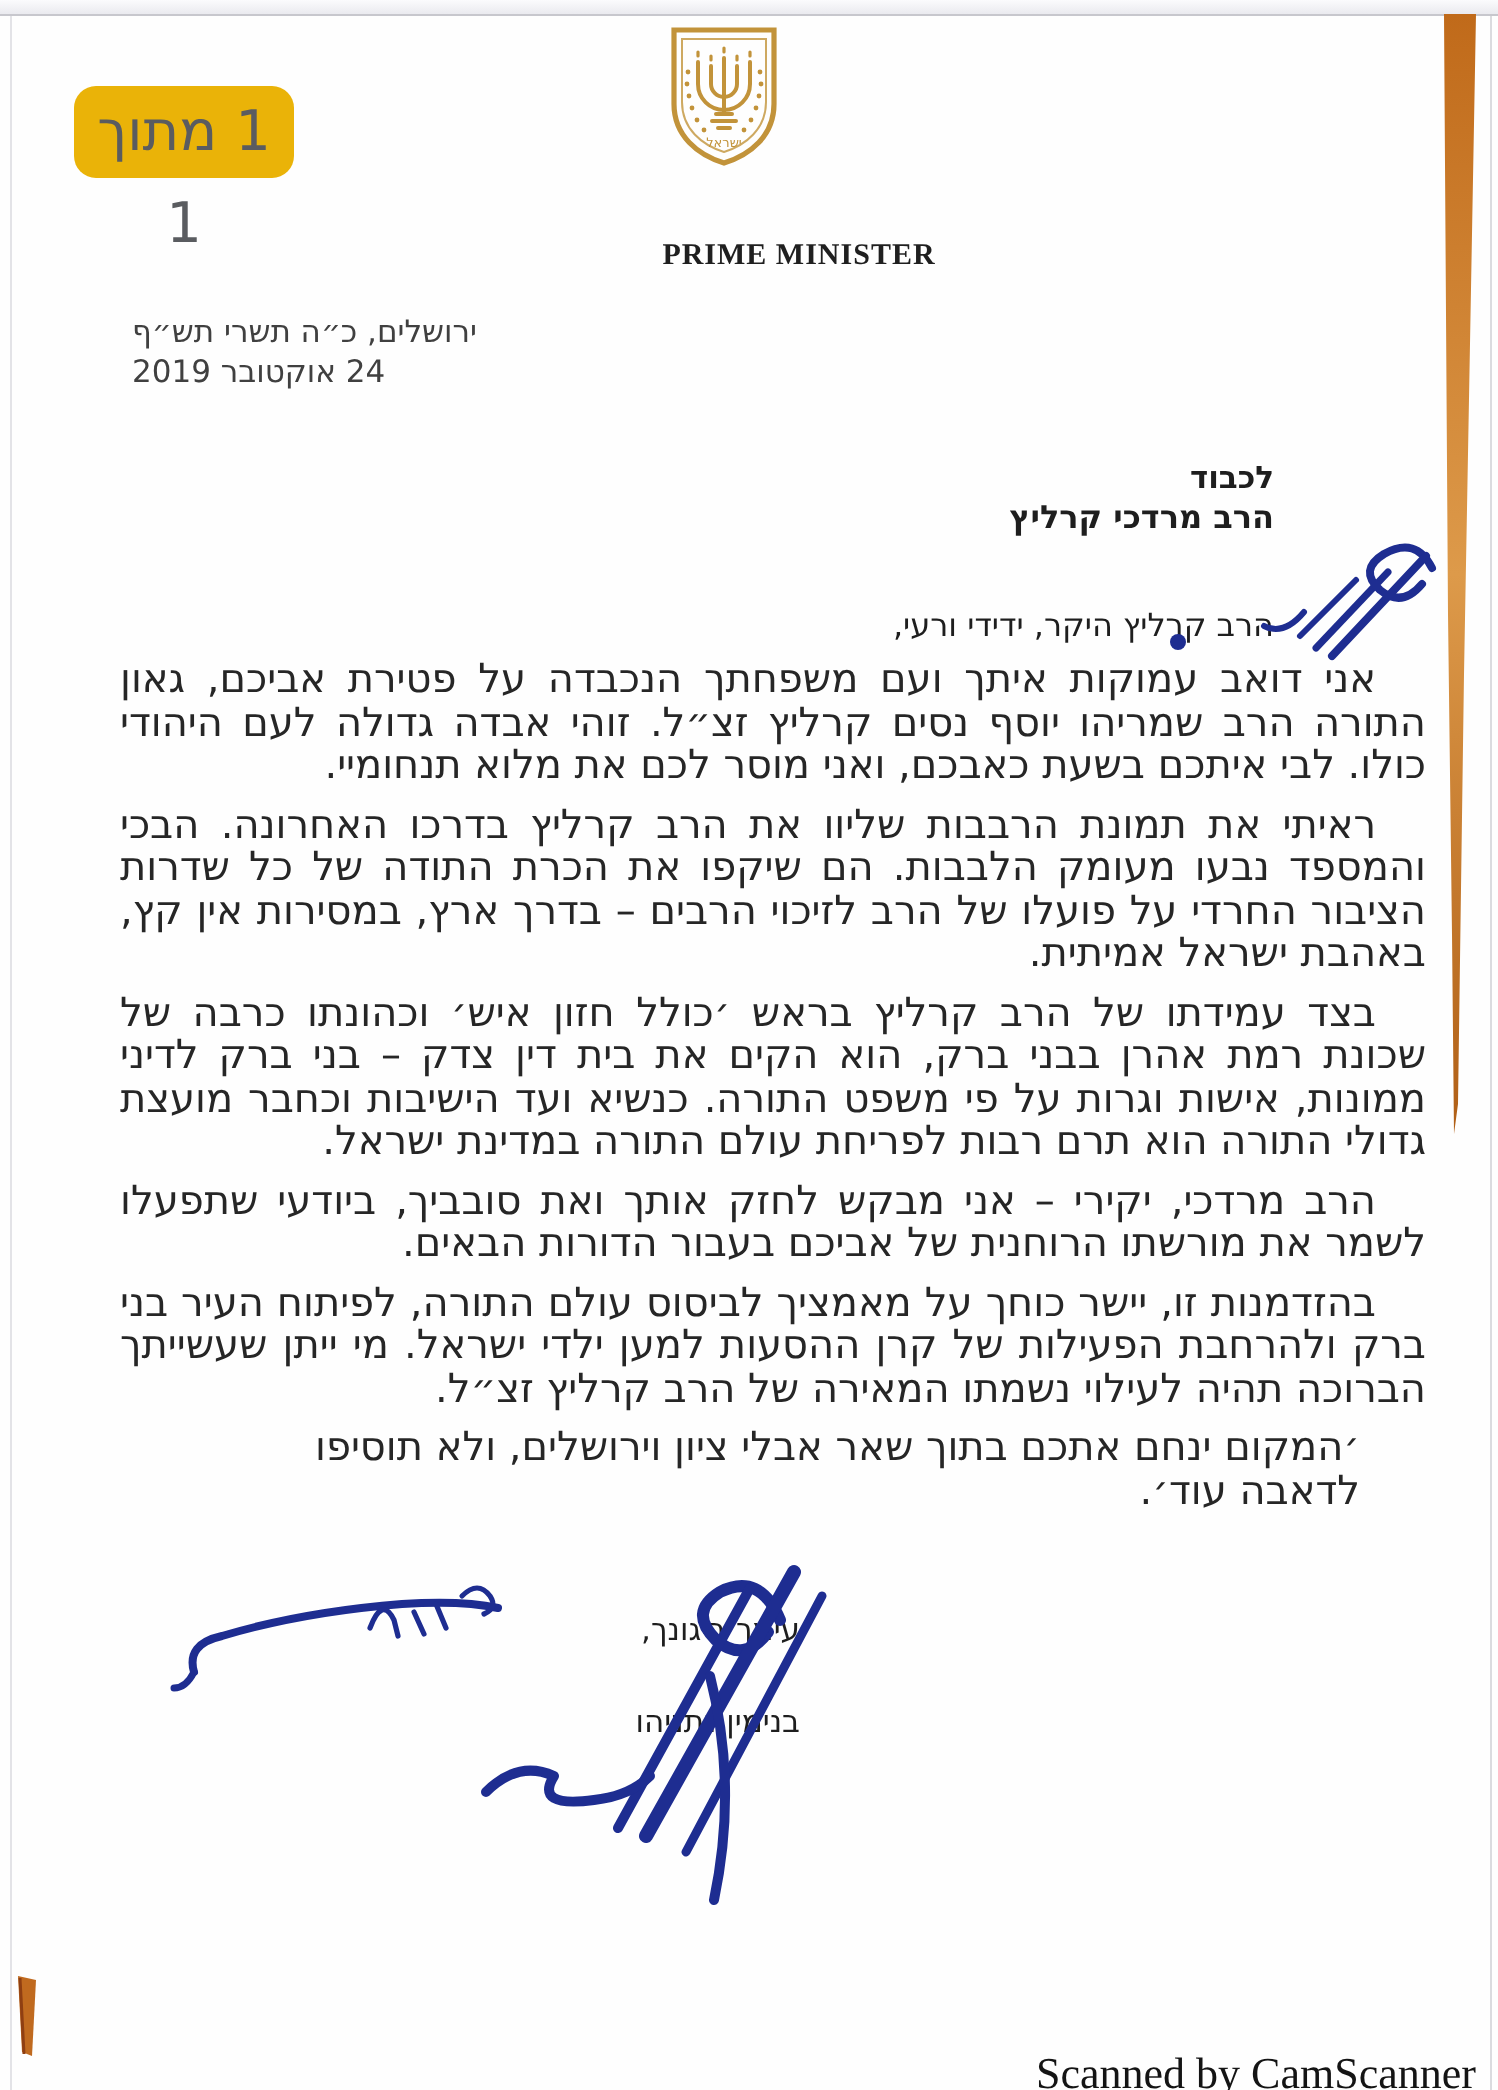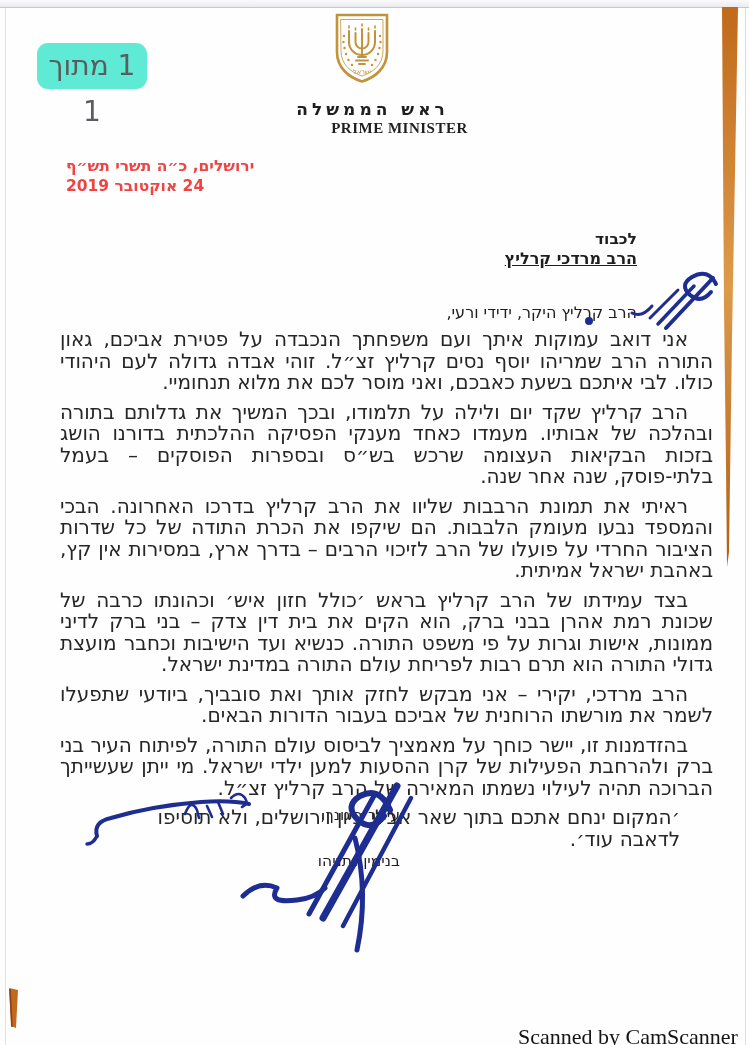--- a/index.html
+++ b/index.html
@@ -10,46 +10,46 @@
   .topbar {
     position:absolute; top:0; left:0; right:0; height:7px;
     background:linear-gradient(#fbfbfd,#eaeaef);
     border-bottom:1px solid #c7c7cd;
   }
   .edge-left  { position:absolute; left:5px;  top:8px; bottom:0; width:1px; background:#e3e3e7; }
   .edge-right { position:absolute; right:3px; top:8px; bottom:0; width:1px; background:#dbdbdf; }
 
   .page-badge {
     position:absolute; left:37px; top:43px; width:110px; height:46px;
-    background:#5eead4; border-radius:11px; color:#5a5c60;
+    background:#eab308; border-radius:11px; color:#5a5c60;
     font-size:28px; line-height:46px; text-align:center; direction:rtl; z-index:6;
   }
 
   .emblem { position:absolute; left:330px; top:12px; width:64px; height:74px; }
 
   .lh-he {
     position:absolute; top:99px; left:0; width:745px; text-align:center;
     font-size:17px; font-weight:bold; letter-spacing:4px; color:#1f1f1f; direction:rtl;
   }
   .lh-en {
     position:absolute; top:120px; left:0; width:745px; text-align:center;
     font-family:"Liberation Serif",serif; font-size:15px; font-weight:bold;
     letter-spacing:0.5px; color:#1f1f1f;margin-left:27px;
   }
 
   .dateblock {
     position:absolute; left:66px; top:156px; width:200px;
-    direction:rtl; text-align:left; font-size:15.5px; line-height:20px; color:#ef4444;font-weight:bold;
+    direction:rtl; text-align:left; font-size:15.5px; line-height:20px; color:#404040;
   }
 
   .addressee {
     position:absolute; right:112px; top:229px; direction:rtl; text-align:right;
     font-size:15.5px; line-height:20px; color:#1e1e1e; font-weight:bold;
   }
-  .addressee .name { text-decoration:underline; font-size:16px; }
+  .addressee .name { font-size:16px; }
 
   .salutation {
     position:absolute; right:112px; top:303px; direction:rtl;
     font-size:16px; color:#1e1e1e;
   }
 
   .bodytext {
     position:absolute; left:60px; top:329px; width:653px; direction:rtl;
     color:#262626; font-size:20px; line-height:21.5px; text-align:justify; z-index:1;
   }
@@ -129,21 +129,20 @@
           <circle cx="50.5" cy="30" r="1.2"></circle>
           <circle cx="49.5" cy="36" r="1.2"></circle>
         <circle cx="48" cy="42" r="1.2"></circle>
           <circle cx="45.5" cy="48" r="1.2"></circle>
           <circle cx="42" cy="53" r="1.2"></circle>
       </g>
       <text x="32" y="61.5" font-size="6.5" text-anchor="middle" fill="#c2933a" stroke="none">ישראל</text>
     </g>
   </svg>
 
-  <div class="lh-he">ראש הממשלה</div>
   <div class="lh-en">PRIME MINISTER</div>
 
   <div class="dateblock">
     <div>ירושלים, כ״ה תשרי תש״ף</div>
     <div>24 אוקטובר 2019</div>
   </div>
 
   <div class="addressee">
     <div>לכבוד</div>
     <div class="name">הרב מרדכי קרליץ</div>
@@ -155,21 +154,20 @@
     <circle class="dot" cx="11" cy="55" r="4"></circle>
     <path d="M138 18 q-8 -16 -24 -7 q-13 8 -2 18 q11 9 21 -3" stroke-width="4"></path>
     <path d="M135 12 L88 62" stroke-width="4"></path>
     <path d="M116 20 L80 58" stroke-width="3.5"></path>
     <path d="M100 24 L72 52" stroke-width="3"></path>
     <path d="M74 40 q-10 12 -20 7" stroke-width="3"></path>
   </svg>
 
   <div class="bodytext">
     <p>אני דואב עמוקות איתך ועם משפחתך הנכבדה על פטירת אביכם, גאון התורה הרב שמריהו יוסף נסים קרליץ זצ״ל. זוהי אבדה גדולה לעם היהודי כולו. לבי איתכם בשעת כאבכם, ואני מוסר לכם את מלוא תנחומיי.</p>
-    <p>הרב קרליץ שקד יום ולילה על תלמודו, ובכך המשיך את גדלותם בתורה ובהלכה של אבותיו. מעמדו כאחד מענקי הפסיקה ההלכתית בדורנו הושג בזכות הבקיאות העצומה שרכש בש״ס ובספרות הפוסקים – בעמל בלתי-פוסק, שנה אחר שנה.</p>
     <p>ראיתי את תמונת הרבבות שליוו את הרב קרליץ בדרכו האחרונה. הבכי והמספד נבעו מעומק הלבבות. הם שיקפו את הכרת התודה של כל שדרות הציבור החרדי על פועלו של הרב לזיכוי הרבים – בדרך ארץ, במסירות אין קץ, באהבת ישראל אמיתית.</p>
     <p>בצד עמידתו של הרב קרליץ בראש ׳כולל חזון איש׳ וכהונתו כרבה של שכונת רמת אהרן בבני ברק, הוא הקים את בית דין צדק – בני ברק לדיני ממונות, אישות וגרות על פי משפט התורה. כנשיא ועד הישיבות וכחבר מועצת גדולי התורה הוא תרם רבות לפריחת עולם התורה במדינת ישראל.</p>
     <p>הרב מרדכי, יקירי – אני מבקש לחזק אותך ואת סובביך, ביודעי שתפעלו לשמר את מורשתו הרוחנית של אביכם בעבור הדורות הבאים.</p>
     <p>בהזדמנות זו, יישר כוחך על מאמציך לביסוס עולם התורה, לפיתוח העיר בני ברק ולהרחבת הפעילות של קרן ההסעות למען ילדי ישראל. מי ייתן שעשייתך הברוכה תהיה לעילוי נשמתו המאירה של הרב קרליץ זצ״ל.</p>
     <p class="quote-line">׳המקום ינחם אתכם בתוך שאר אבלי ציון וירושלים, ולא תוסיפו לדאבה עוד׳.</p>
   </div>
 
   <div class="closing-line">עימך ביגונך,</div>
   <div class="signer-line">בנימין נתניהו</div>
 

